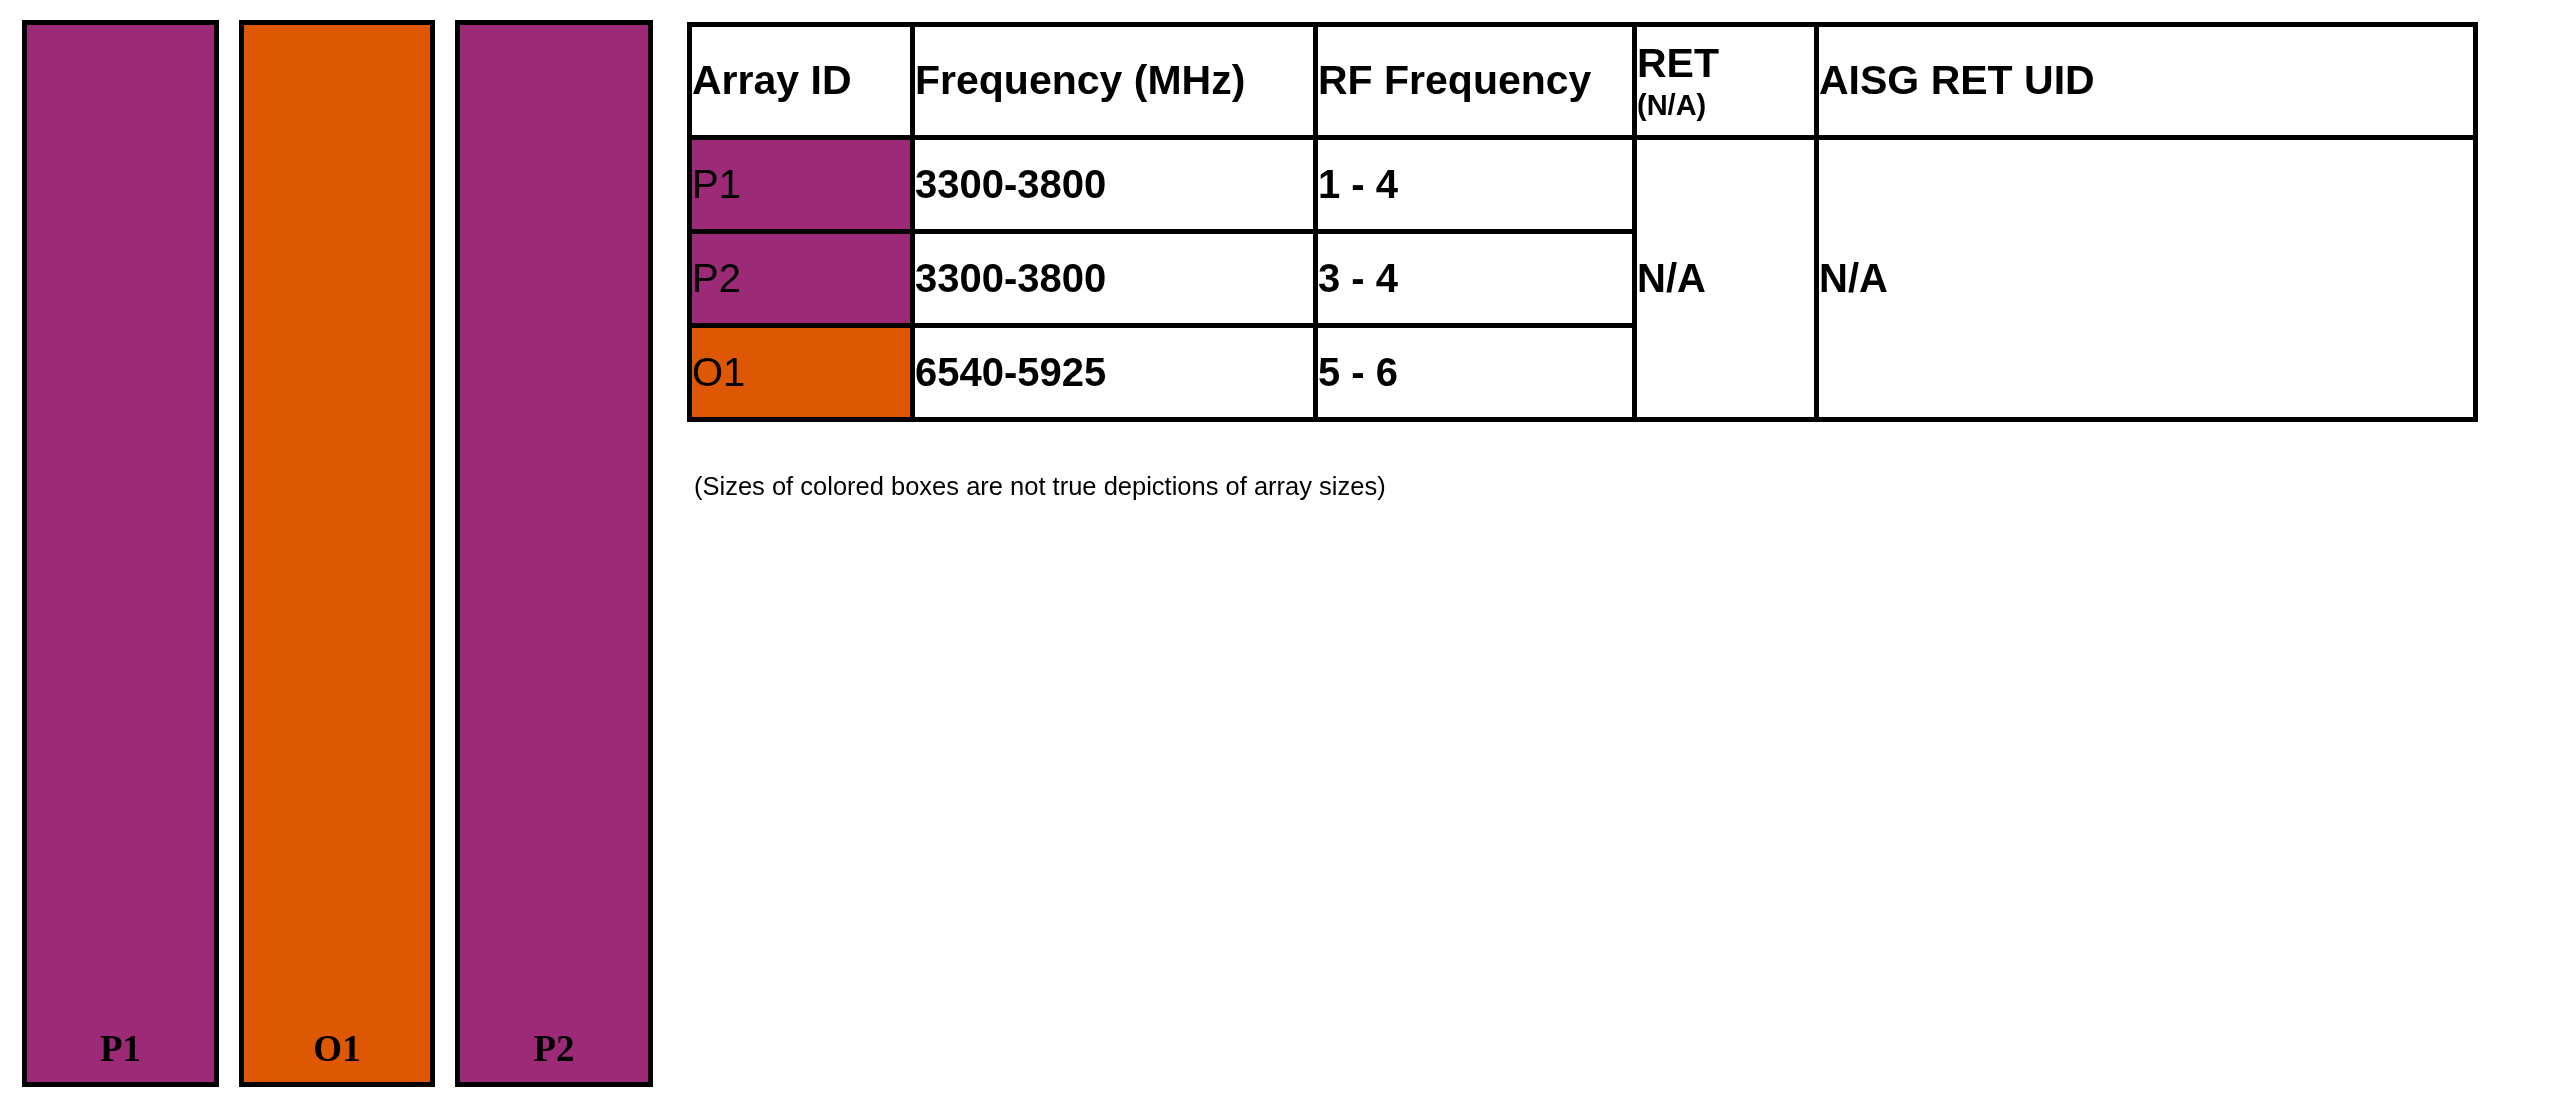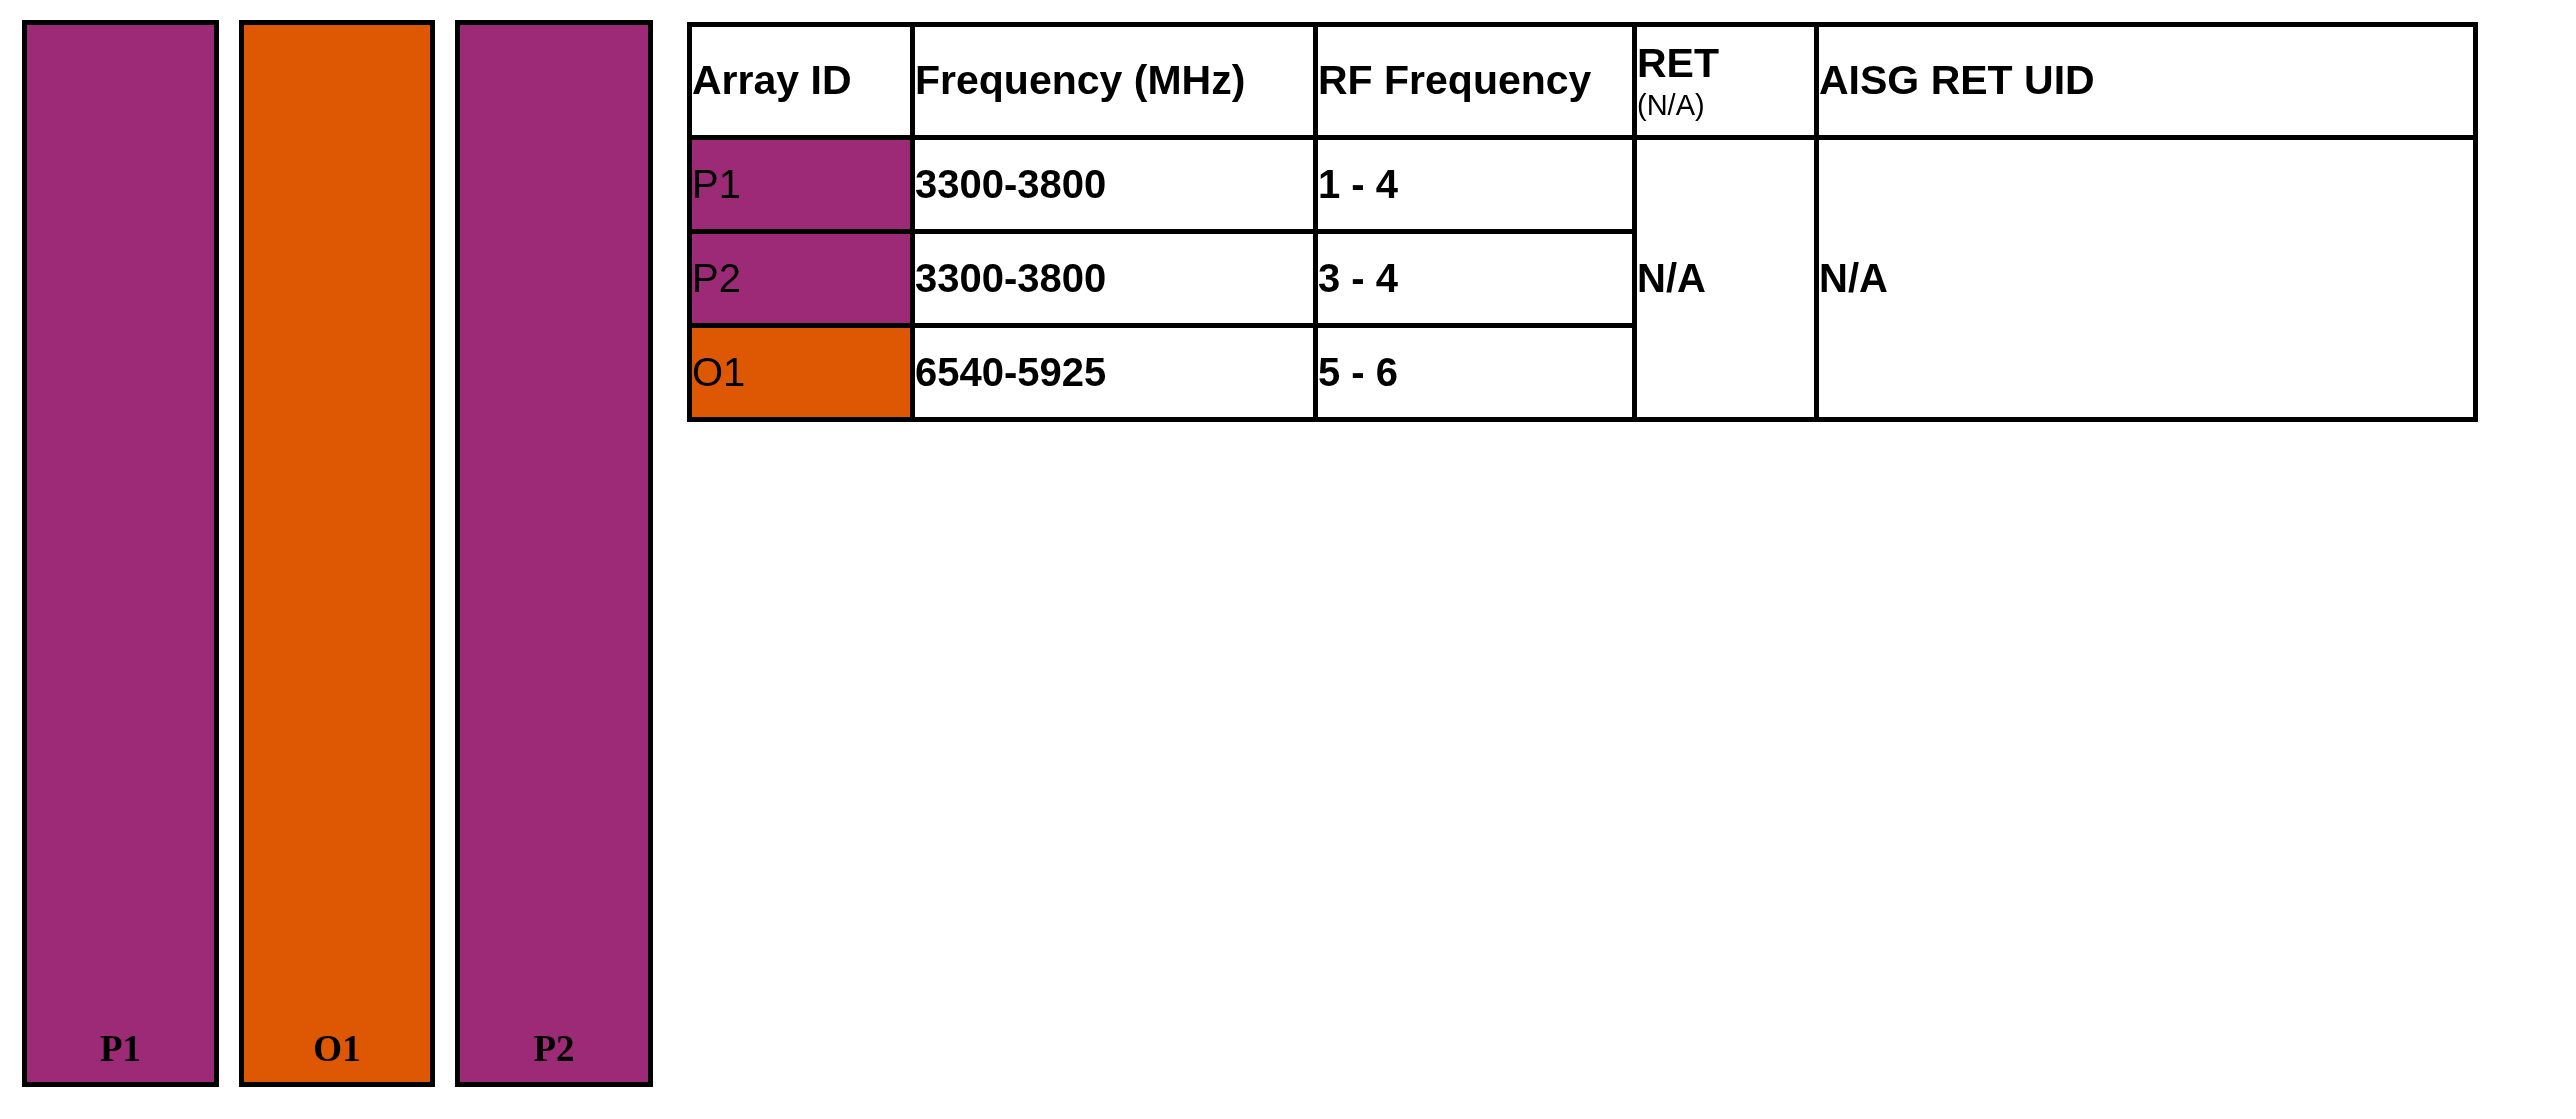--- a/index.html
+++ b/index.html
@@ -57,21 +57,21 @@
   }
   tr.header-row    { height: 113px; }
   tr.data-row      { height: 94px; }
   th.head-cell {
     font-weight: 700;
     font-size: 41px;
     line-height: 1.1;
   }
   .ret-sub {
     display: block;
-    font-weight: 400;
+    font-weight: 700;
     font-size: 29px;
     margin-top: 4px;
   }
   td.body-cell {
     font-weight: 700;
     font-size: 40px;
   }
   td.id-cell {
     font-weight: 400;
     font-size: 40px;
@@ -135,15 +135,16 @@
         <td class="body-cell">3 - 4</td>
       </tr>
       <tr class="data-row">
         <td class="id-cell" style="background-color: rgb(222, 87, 3);">O1</td>
         <td class="body-cell">6540-5925</td>
         <td class="body-cell">5 - 6</td>
       </tr>
     </tbody>
   </table>
 
+  <div class="caption">(Sizes of colored boxes are not true depictions of array sizes)</div>
 
 </div>
 
 
 </body></html>

